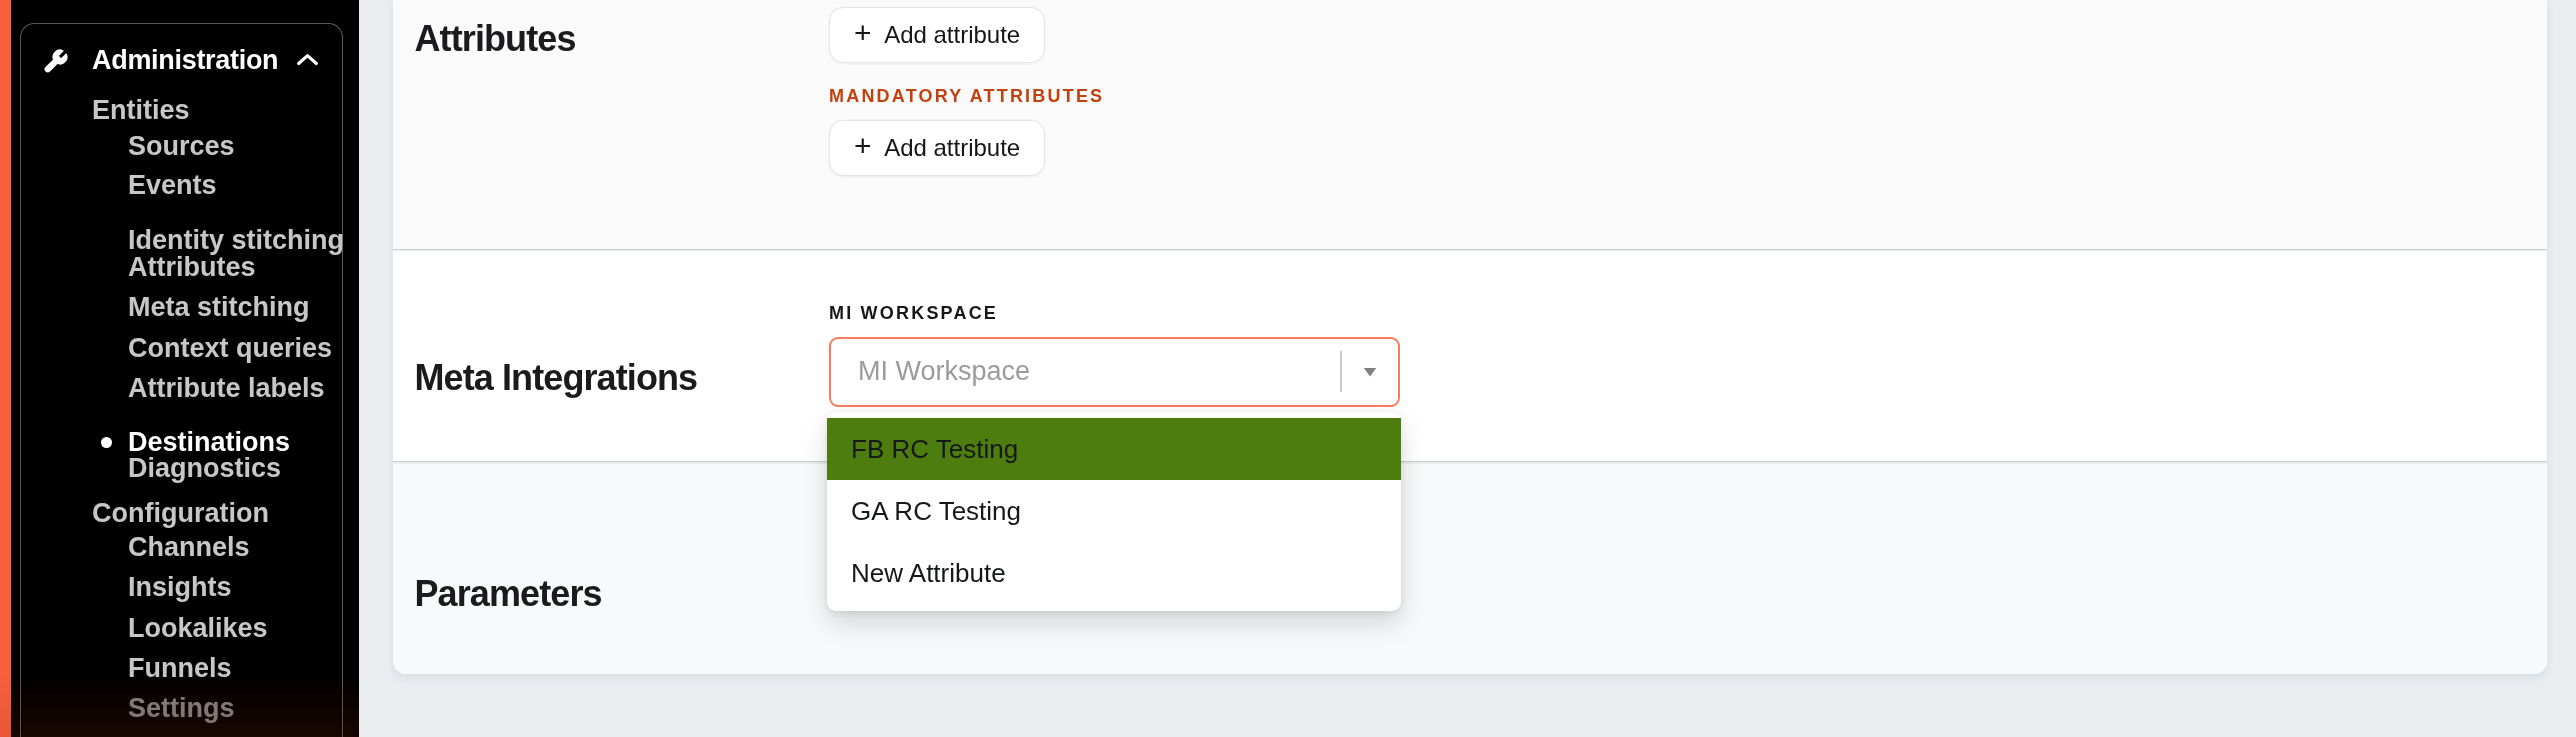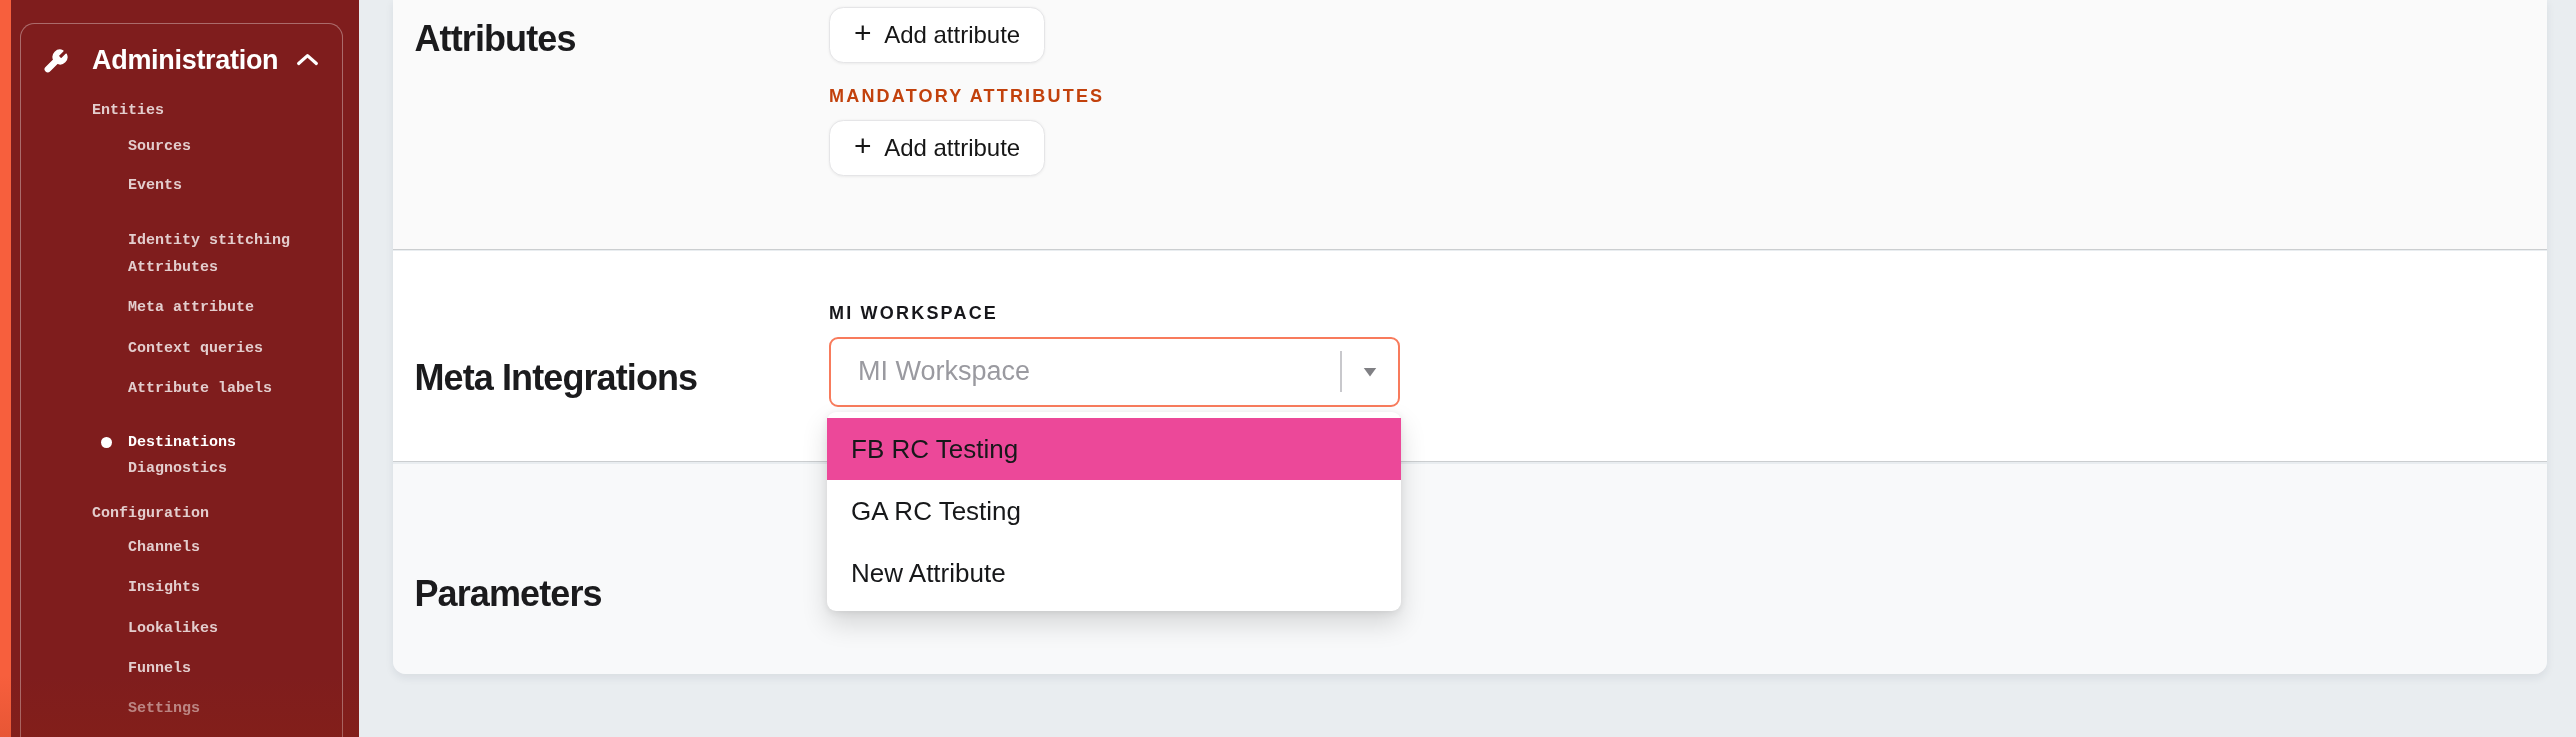--- a/index.html
+++ b/index.html
@@ -7,21 +7,21 @@
   body {
     position:relative;
     background:#E9EDF0;
     font-family:"Liberation Sans","DejaVu Sans",sans-serif;
     -webkit-font-smoothing:antialiased;
   }
 
   
   .sidebar {
     position:absolute; left:0; top:0; width:359px; height:738px;
-    background:#7f1d1d;
+    background:#000000;
   }
   .sidebar-rail {
     position:absolute; left:0; top:0; width:10.8px; height:738px;
     background:#F75F3D;
   }
   .admin-box {
     position:absolute; left:20px; top:23px; width:323px; height:718px;
     border:1.8px solid rgba(255,255,255,0.35);
     border-bottom:none;
     border-radius:14.4px 14.4px 0 0;
@@ -32,22 +32,22 @@
   .admin-title {
     position:absolute; left:92px; top:45px;
     font-size:27px; font-weight:700; color:#FFFFFF; letter-spacing:-0.3px;
     white-space:nowrap;
   }
   .chev { position:absolute; left:296px; top:51px; width:23px; height:18px; }
   .chev svg { width:23px; height:18px; display:block; }
 
   .nav-item {
     position:absolute; height:39px; line-height:39px;
-    font-size:15px; font-weight:600; color:rgba(255,255,255,0.78);
-    white-space:nowrap; cursor:pointer;font-family:Liberation Mono, monospace;
+    font-size:27px; font-weight:600; color:rgba(255,255,255,0.78);
+    white-space:nowrap; cursor:pointer;
   }
   .nav-item.lvl1 { left:92px; }
   .nav-item.lvl2 { left:128px; }
   .nav-item.active { color:#FFFFFF; font-weight:700;margin-top:14px; }
   .nav-item.active::before {
     content:""; position:absolute; left:-27px; top:50%; margin-top:-5.4px;
     width:10.8px; height:10.8px; border-radius:50%; background:#FFFFFF;
   }
   .nav-item.faded { color:rgba(255,255,255,0.5); }
   .sidebar-fade {
@@ -114,21 +114,21 @@
   .dropdown {
     position:absolute; left:434px; top:412px; width:574px;
     background:#FFFFFF; border-radius:9px; padding:6.3px 0;
     box-shadow:0 12.6px 27px rgba(0,0,0,0.14), 0 1.8px 7.2px rgba(0,0,0,0.08);
     z-index:10;
   }
   .dropdown-option {
     height:62px; line-height:62px; padding:0 24px;
     font-size:26px; color:#17181A; cursor:pointer; white-space:nowrap;
   }
-  .dropdown-option.highlighted { background:#ec4899; }
+  .dropdown-option.highlighted { background:#4d7c0f; }
 </style>
 </head>
 <body>
 
 <aside class="sidebar">
   <div class="sidebar-rail"></div>
 
   <div class="admin-box"></div>
 
   <div class="admin-header">
@@ -144,21 +144,21 @@
       </svg>
     </span>
   </div>
 
   <nav>
     <div class="nav-item lvl1" style="top:91px">Entities</div>
     <div class="nav-item lvl2" style="top:127px">Sources</div>
     <div class="nav-item lvl2" style="top:166px">Events</div>
     <div class="nav-item lvl2" style="top:221px">Identity stitching</div>
     <div class="nav-item lvl2" style="top:248px">Attributes</div>
-    <div class="nav-item lvl2" style="top:288px">Meta attribute</div>
+    <div class="nav-item lvl2" style="top:288px">Meta stitching</div>
     <div class="nav-item lvl2" style="top:329px">Context queries</div>
     <div class="nav-item lvl2" style="top:369px">Attribute labels</div>
     <div class="nav-item lvl2 active" style="top:409px">Destinations</div>
     <div class="nav-item lvl2" style="top:449px">Diagnostics</div>
     <div class="nav-item lvl1" style="top:494px">Configuration</div>
     <div class="nav-item lvl2" style="top:528px">Channels</div>
     <div class="nav-item lvl2" style="top:568px">Insights</div>
     <div class="nav-item lvl2" style="top:609px">Lookalikes</div>
     <div class="nav-item lvl2" style="top:649px">Funnels</div>
     <div class="nav-item lvl2 faded" style="top:689px">Settings</div>

